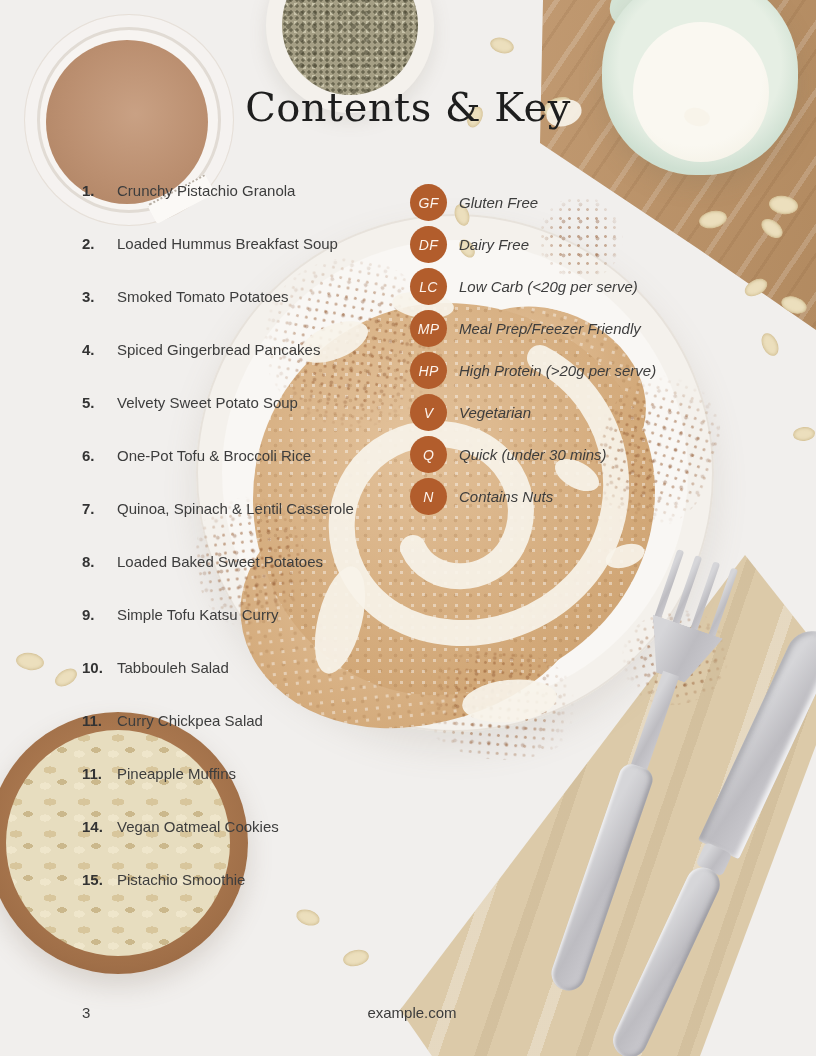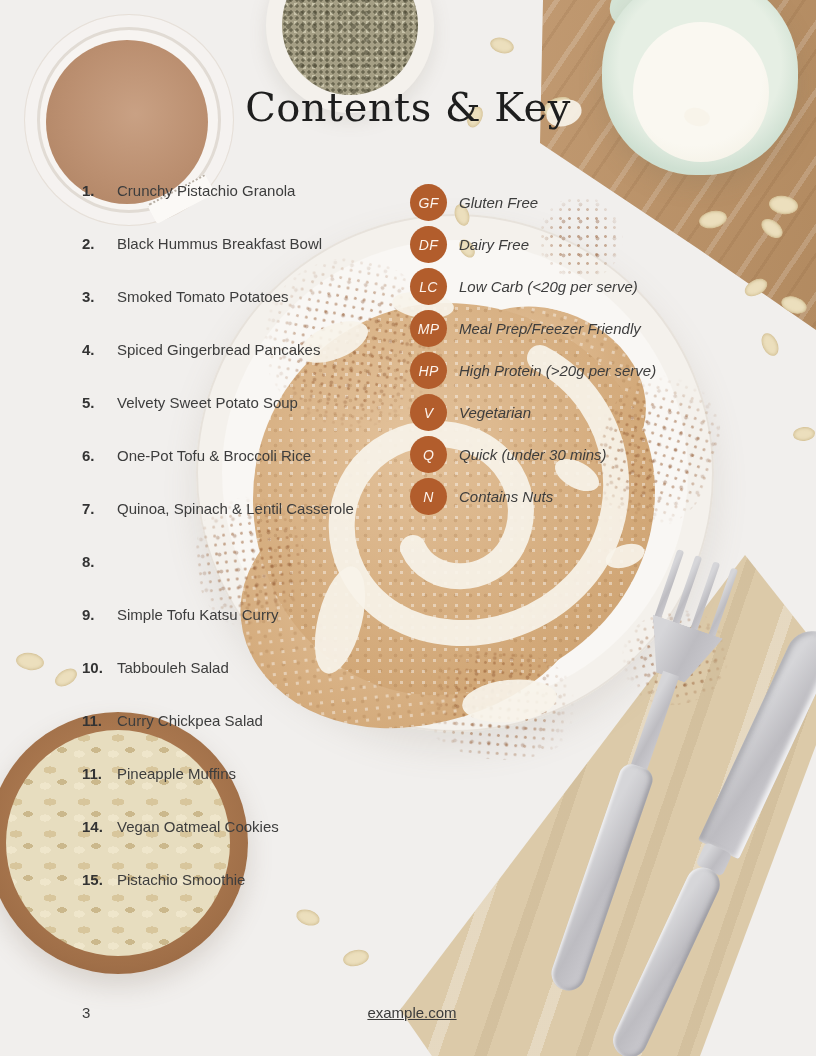--- a/index.html
+++ b/index.html
@@ -105,21 +105,21 @@
   .toc-row{display:flex; align-items:baseline; height:20px; margin-bottom:33px;
     font-size:15px; color:#3d3d3d;}
   .toc-num{width:35px; font-weight:bold; color:#333;}
   .key{position:absolute; left:410px; top:184px;}
   .key-row{display:flex; align-items:center; height:37px; margin-bottom:5px;font-style:italic;}
   .badge{width:37px; height:37px; border-radius:50%; display:flex; align-items:center;
     justify-content:center; color:#fdf3ec; font-size:14px; letter-spacing:.3px; flex:0 0 auto;}
   .key-label{margin-left:12px; font-size:15px; color:#3d3d3d; white-space:nowrap;}
   .footer{position:absolute; left:0; right:0; top:1004px; height:20px; font-size:15px; color:#3c3c3c;}
   .page-num{position:absolute; left:82px;}
-  .footer-url{position:absolute; left:8px; right:0; text-align:center;text-decoration:underline;}
+  .footer-url{position:absolute; left:8px; right:0; text-align:center;}
 </style>
 </head>
 <body style="--accent: #b25d2c;">
 
 <div class="page">
 
   <div class="photo">
     <div class="board"></div>
     <div class="milk-bowl-lip"></div>
     <div class="milk-bowl-outer"></div>
@@ -190,21 +190,21 @@
 
   <h1 class="title">Contents &amp; Key</h1>
 
   <ol class="contents" id="contents-list">
       <li class="toc-row">
         <span class="toc-num">1.</span>
         <span class="toc-label">Crunchy Pistachio Granola</span>
       </li>
       <li class="toc-row">
         <span class="toc-num">2.</span>
-        <span class="toc-label">Black Hummus Breakfast Bowl</span>
+        <span class="toc-label">Loaded Hummus Breakfast Soup</span>
       </li>
       <li class="toc-row">
         <span class="toc-num">3.</span>
         <span class="toc-label">Smoked Tomato Potatoes</span>
       </li>
       <li class="toc-row">
         <span class="toc-num">4.</span>
         <span class="toc-label">Spiced Gingerbread Pancakes</span>
       </li>
       <li class="toc-row">
@@ -214,20 +214,21 @@
       <li class="toc-row">
         <span class="toc-num">6.</span>
         <span class="toc-label">One-Pot Tofu &amp; Broccoli Rice</span>
       </li>
       <li class="toc-row">
         <span class="toc-num">7.</span>
         <span class="toc-label">Quinoa, Spinach &amp; Lentil Casserole</span>
       </li>
       <li class="toc-row">
         <span class="toc-num">8.</span>
+        <span class="toc-label">Loaded Baked Sweet Potatoes</span>
       </li>
       <li class="toc-row">
         <span class="toc-num">9.</span>
         <span class="toc-label">Simple Tofu Katsu Curry</span>
       </li>
       <li class="toc-row">
         <span class="toc-num">10.</span>
         <span class="toc-label">Tabbouleh Salad</span>
       </li>
       <li class="toc-row">

